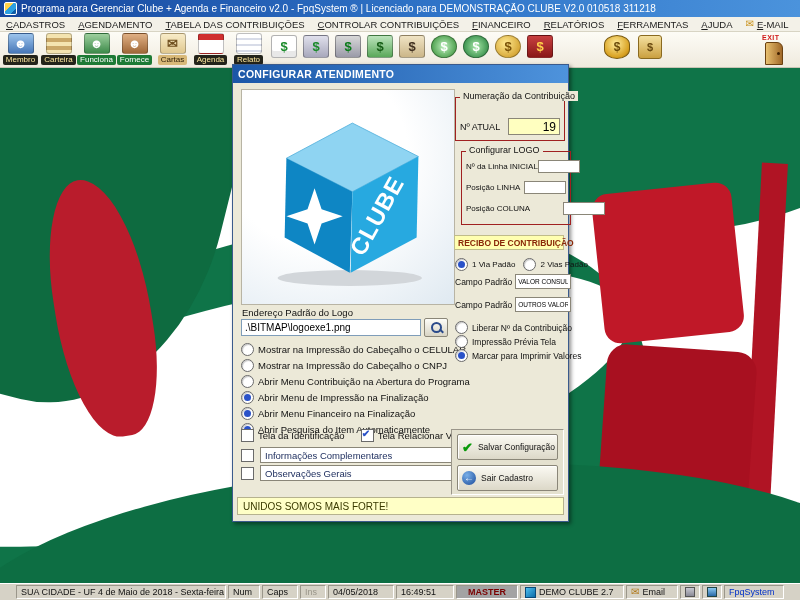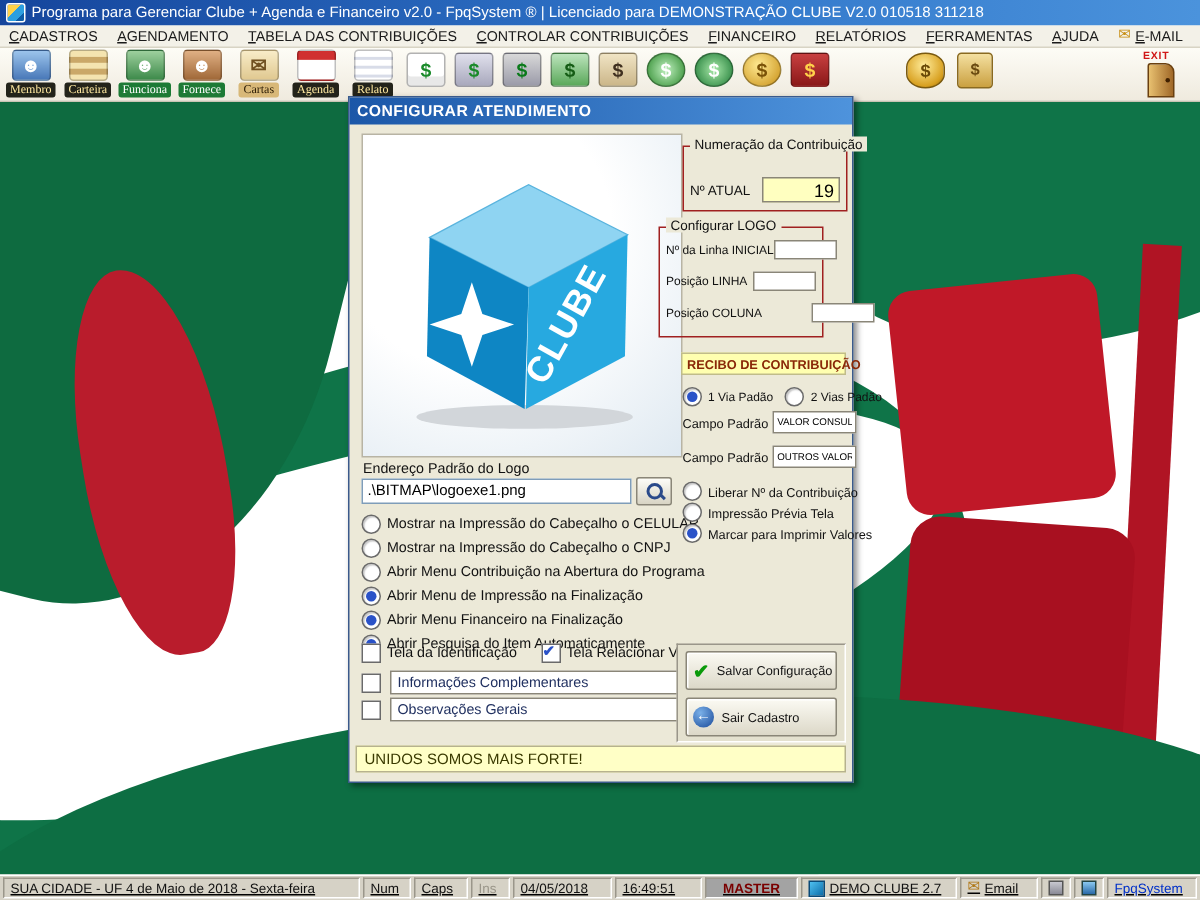--- a/index.html
+++ b/index.html
@@ -22,21 +22,21 @@
   .menu-email{display:flex;align-items:center;gap:3px;}
   .mail-ico{color:#c89018;font-size:10px;line-height:10px;}
 
   
   .toolbar{position:absolute;left:0;top:32px;width:800px;height:36px;
     background:linear-gradient(#fdfcf6,#efeade);border-bottom:1px solid #c8c4b4;
     display:flex;align-items:flex-start;padding:1px 2px;box-sizing:border-box;}
   .tbtn{display:flex;flex-direction:column;align-items:center;width:37px;margin-right:1px;cursor:pointer;}
   .tico{width:26px;height:21px;border-radius:3px;display:flex;align-items:center;justify-content:center;
     font-weight:bold;font-size:13px;border:1px solid rgba(0,0,0,.25);box-sizing:border-box;}
-  .tlbl{font-size:8px;line-height:10px;padding:0 3px;border-radius:2px;margin-top:1px;white-space:nowrap;font-family:Liberation Serif, serif;}
+  .tlbl{font-size:8px;line-height:10px;padding:0 3px;border-radius:2px;margin-top:1px;white-space:nowrap;}
   .lbl-dark{background:#23231a;color:#ffe9a0;}
   .lbl-green{background:#1d7a35;color:#ffffff;}
   .lbl-tan{background:#d8b878;color:#302008;}
   .i-person-blue{background:linear-gradient(#9cc4ec,#4878b8);color:#fff;}
   .i-person-green{background:linear-gradient(#9ed09e,#3d8a4a);color:#fff;}
   .i-person-tan{background:linear-gradient(#e0b084,#a06838);color:#fff;}
   .i-card{background:repeating-linear-gradient(180deg,#f4e4b0 0 4px,#caa868 4px 8px);color:#604010;}
   .i-mail{background:linear-gradient(#f8ecc8,#e0c890);color:#705020;}
   .i-cal{background:linear-gradient(#d03030 0 6px,#ffffff 6px);color:#333;font-size:8px;}
   .i-doc{background:repeating-linear-gradient(180deg,#ffffff 0 4px,#d8dce8 4px 6px);color:#2a4a8a;}
@@ -110,21 +110,21 @@
   .banner{position:absolute;left:4px;right:4px;top:414px;height:18px;background:#ffffc6;border:1px solid #b6b28e;
     color:#3a3a00;font-size:10px;display:flex;align-items:center;padding:0 5px;box-sizing:border-box;}
 
   .grp{position:absolute;border:1px solid #a02020;}
   .grp-title{position:absolute;top:-7px;left:4px;background:#ece9d8;padding:0 3px;font-size:9px;color:#111;white-space:nowrap;}
   .grp-num{left:222px;top:14px;width:108px;height:42px;}
   .num-row{position:absolute;left:4px;bottom:5px;right:4px;display:flex;align-items:center;justify-content:space-between;}
   .num-row .lbl{font-size:9px;}
   .val-yellow{width:52px;height:17px;background:#ffffc0;border:1px solid #8a8678;font-weight:normal;font-size:12px;
     text-align:right;font-family:"Liberation Sans",sans-serif;padding:0 3px;box-sizing:border-box;}
-  .grp-logo{left:206px;top:68px;width:108px;height:72px;}
+  .grp-logo{left:228px;top:68px;width:108px;height:72px;}
   .cfg-row{position:absolute;left:4px;right:4px;display:flex;align-items:center;justify-content:space-between;}
   .cfg-row .lbl{font-size:8px;}
   .val-white{width:32px;height:13px;background:#fff;border:1px solid #8a8678;font-size:9px;text-align:right;
     font-family:"Liberation Sans",sans-serif;padding:0 20px;box-sizing:border-box;}
   .recibo{position:absolute;left:221px;top:152px;width:110px;height:15px;background:#ffffb0;border:1px solid #c0bc8a;
     color:#8a2808;font-size:8.5px;font-weight:bold;display:flex;align-items:center;padding:0 3px;box-sizing:border-box;white-space:nowrap;}
   .via-row{position:absolute;left:222px;top:175px;display:flex;gap:8px;}
   .via-row .olbl{font-size:8px;}
   .campo-row1{position:absolute;left:222px;top:191px;display:flex;align-items:center;gap:3px;}
   .campo-row2{position:absolute;left:222px;top:214px;display:flex;align-items:center;gap:3px;}
@@ -142,21 +142,21 @@
     display:flex;align-items:center;gap:5px;padding:0 4px;font-family:"Liberation Sans",sans-serif;}
   .btn-save{top:4px;}
   .btn-exit{top:35px;}
   .btn3d .btxt{font-size:8.5px;color:#111;white-space:nowrap;}
   .save-ico{color:#0a9a0a;font-size:13px;font-weight:bold;line-height:13px;}
   .exit-ico{width:14px;height:14px;border-radius:50%;background:radial-gradient(circle at 35% 30%,#7ab0e8,#1a4a9a);
     color:#fff;font-size:10px;line-height:14px;text-align:center;flex:none;}
 
   
   .statusbar{position:absolute;left:0;bottom:0;width:800px;height:17px;background:#d6d2c6;border-top:1px solid #fff;
-    display:flex;align-items:stretch;gap:2px;padding:1px 2px;box-sizing:border-box;z-index:6;text-decoration:underline;}
+    display:flex;align-items:stretch;gap:2px;padding:1px 16px;box-sizing:border-box;z-index:6;}
   .sp{border:1px solid;border-color:#9a968a #ffffff #ffffff #9a968a;font-size:9px;color:#111;
     display:flex;align-items:center;gap:3px;padding:0 4px;white-space:nowrap;box-sizing:border-box;overflow:hidden;}
   .sp-loc{flex:1;}
   .sp-num{width:32px;}
   .sp-caps{width:36px;}
   .sp-ins{width:26px;color:#9a968a;}
   .sp-date{width:66px;}
   .sp-time{width:58px;}
   .sp-master{width:62px;background:#a3a3a3;color:#7a0000;font-weight:bold;justify-content:center;}
   .sp-app{width:104px;}

